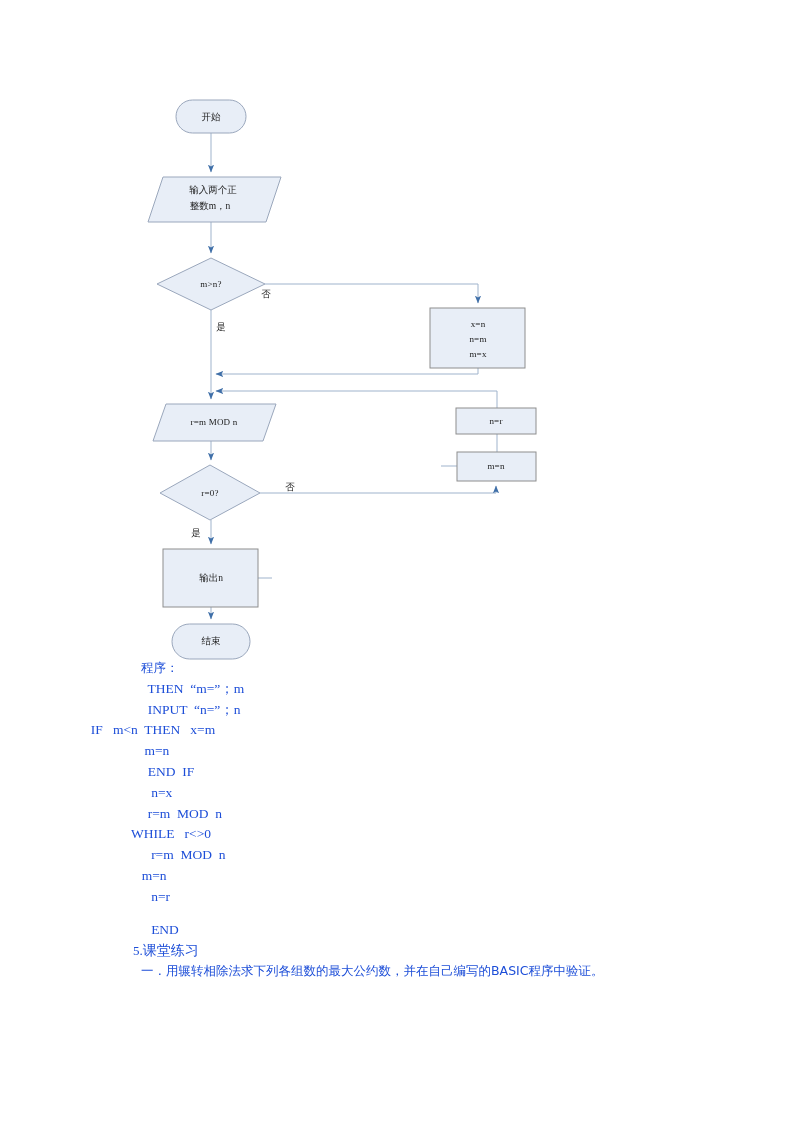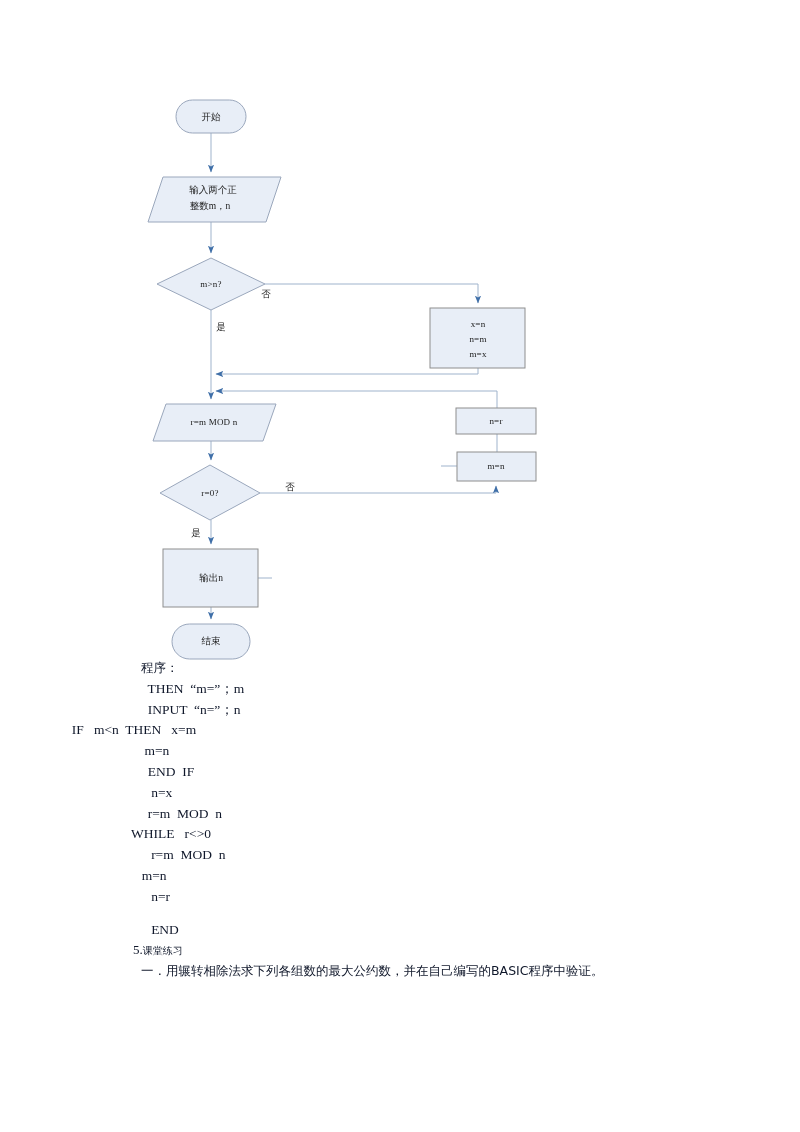--- a/index.html
+++ b/index.html
@@ -56,21 +56,21 @@
   .body-text {
     position: absolute;
     left: 0;
     top: 658px;
     width: 800px;
   }
   .line {
     font-family: "Liberation Serif", "DejaVu Serif", serif;
     font-size: 13.5px;
     line-height: 20.8px;
-    color: #0f172a;
+    color: #1d4ed8;
     white-space: pre;
     height: 20.8px;
   }
   .line.cjk {
     font-family: "DejaVu Sans", "Liberation Sans", sans-serif;
     font-size: 12.5px;
   }
   .line.mixed {
     font-family: "Liberation Serif", "DejaVu Serif", serif;
     font-size: 13px;
@@ -176,29 +176,29 @@
       <text class="shape-label" x="211" y="642">结束</text>
     </g>
   </svg>
 
   <div class="body-text">
 
     <div class="line cjk" style="padding-left:141px;">程序：</div>
 
     <div class="line" style="padding-left:141px;">  THEN  “m=”；m</div>
     <div class="line" style="padding-left:141px;">  INPUT  “n=”；n</div>
-    <div class="line" style="padding-left:65px;">  IF   m&lt;n  THEN   x=m</div>
+    <div class="line" style="padding-left:84px;">  IF   m&lt;n  THEN   x=m</div>
     <div class="line" style="padding-left:141px;"> m=n</div>
     <div class="line" style="padding-left:141px;">  END  IF</div>
     <div class="line" style="padding-left:141px;">   n=x</div>
     <div class="line" style="padding-left:141px;">  r=m  MOD  n</div>
     <div class="line" style="padding-left:131px;">WHILE   r&lt;&gt;0</div>
     <div class="line" style="padding-left:141px;">   r=m  MOD  n</div>
     <div class="line" style="padding-left:135px;">  m=n</div>
     <div class="line" style="padding-left:141px;">   n=r</div>
     <div class="line" style="padding-left:141px;margin-top:12px;">   END</div>
 
-    <div class="line mixed" style="padding-left:133px;"><span>5.</span><span class="cjk" style="font-family:'DejaVu Sans','Liberation Sans',sans-serif;font-size:10px;">课堂练习</span></div>
+    <div class="line mixed" style="padding-left:133px;"><span>5.</span><span class="cjk" style="font-family:'DejaVu Sans','Liberation Sans',sans-serif;font-size:14px;">课堂练习</span></div>
 
     <div class="line" style="padding-left:141px;font-family:'DejaVu Sans','Liberation Sans',sans-serif;font-size:12.5px;">一．用辗转相除法求下列各组数的最大公约数，并在自己编写的BASIC程序中验证。</div>
   </div>
 
 </div>
 
 </body></html>

